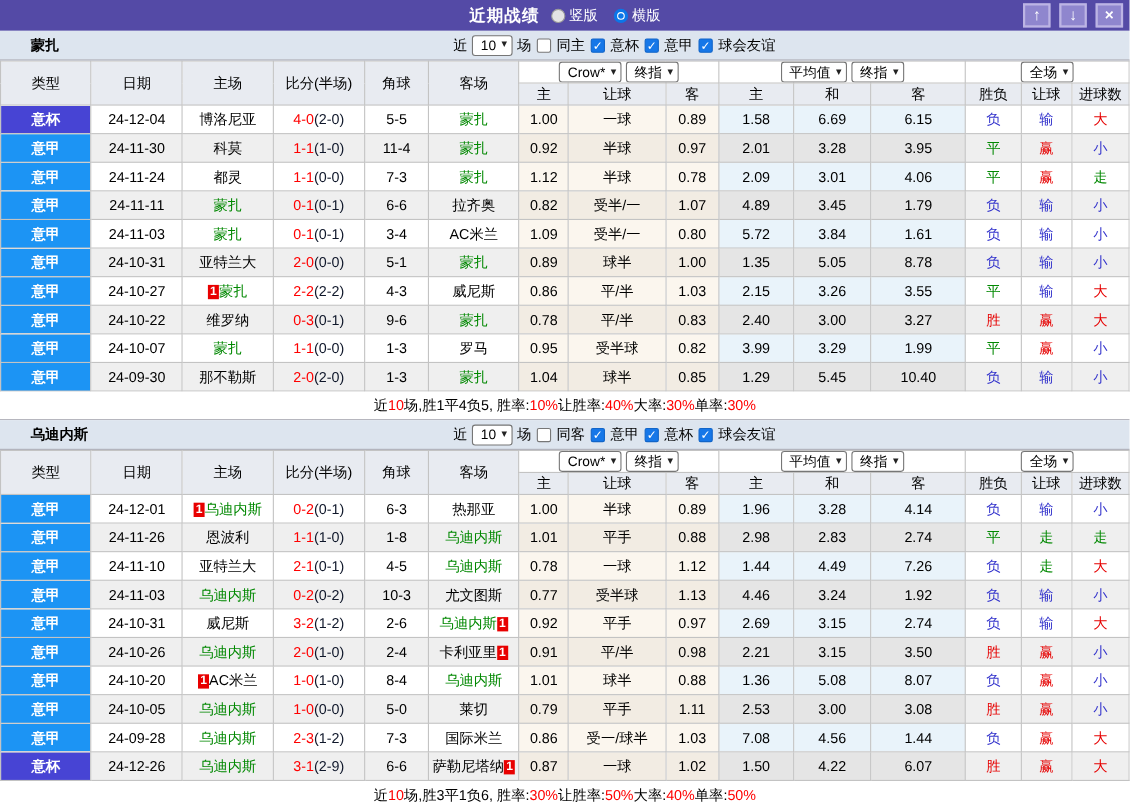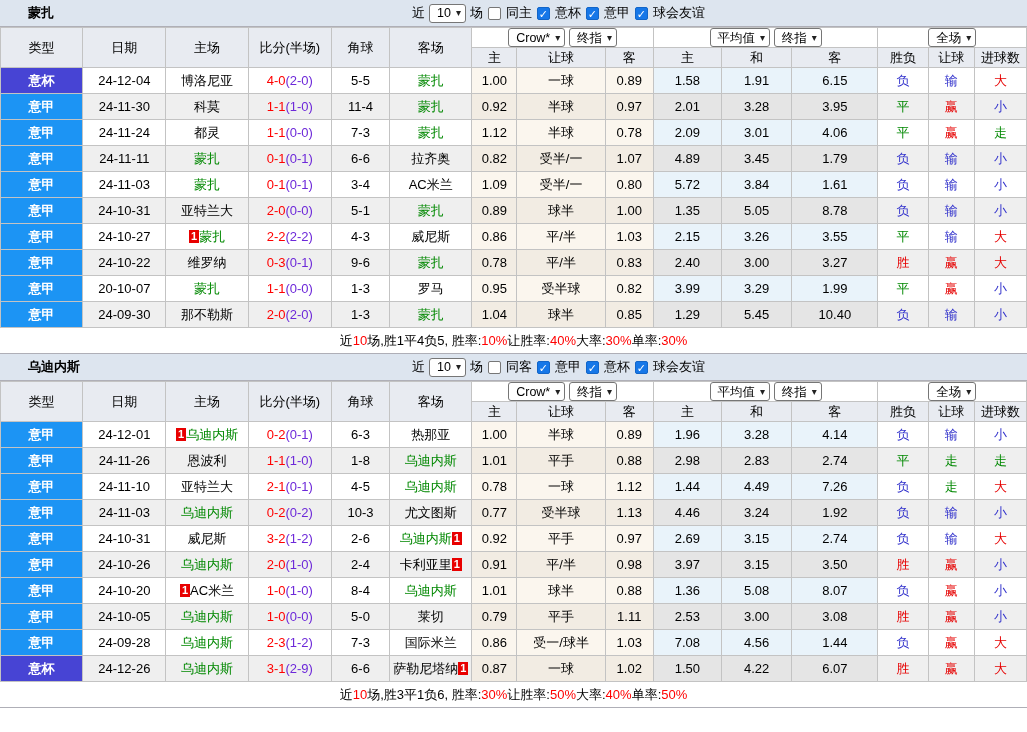--- a/index.html
+++ b/index.html
@@ -53,32 +53,50 @@
   tr.alt td.odds{background:#F2ECE3;}
   td.avg{background:var(--avg-bg);}
   tr.alt td.avg{background:#e5e5e5;}
   td.type{background:var(--league-blue);color:#fff;font-weight:bold;}
   td.type.cup{background:var(--cup-purple);}
   tr.alt td.type{background:var(--league-blue);}
   tr.alt td.type.cup{background:var(--cup-purple);}
   .team{color:#000;}
   .team.focus{color:var(--team-green);}
   .score{color:var(--score-red);}
-  .half{color:#6d28d9;}
+  .half{color:#0f172a;}
   .badge{display:inline-block;background:#E80000;color:#fff;font-size:11px;font-weight:bold;line-height:13px;padding:0 2px;vertical-align:1px;}
 
   
   .summary{height:26px;border-bottom:1px solid #AFAFB7;display:flex;align-items:center;justify-content:center;font-size:13px;background:#fff;color:#000;}
   .summary .red{color:#FF0000;}
 </style>
 </head>
 <body>
 
 <div class="app">
 
+  <div class="titlebar">
+    <span class="title">近期战绩</span>
+    <span class="radio-group">
+        <span class="radio-item">
+          <span class="radio"></span>
+          <span>竖版</span>
+        </span>
+        <span class="radio-item">
+          <span class="radio checked"></span>
+          <span>横版</span>
+        </span>
+      </span>
+    <span class="win-buttons">
+        <span class="win-btn"><span>↑</span></span>
+        <span class="win-btn"><span>↓</span></span>
+        <span class="win-btn"><span>×</span></span>
+      </span>
+  </div>
 
   <div class="filter-row">
     <span class="team-label">蒙扎</span>
     <span class="filter-controls">
         <span>近</span>
         <span class="sel">
           <span>10</span>
           <span class="arr">▾</span>
         </span>
         <span>场</span>
@@ -163,21 +181,21 @@
           <td class="type cup">意杯</td>
           <td>24-12-04</td>
           <td><span class="team">博洛尼亚</span></td>
           <td><span class="score">4-0</span><span class="half">(2-0)</span></td>
           <td>5-5</td>
           <td><span class="team focus">蒙扎</span></td>
           <td class="odds">1.00</td>
           <td class="odds">一球</td>
           <td class="odds">0.89</td>
           <td class="avg">1.58</td>
-          <td class="avg">1.91</td>
+          <td class="avg">6.69</td>
           <td class="avg">6.15</td>
           <td style="color: rgb(51, 51, 204);">负</td>
           <td style="color: rgb(51, 51, 204);">输</td>
           <td style="color: rgb(230, 0, 0);">大</td>
         </tr>
         <tr class="alt">
           <td class="type">意甲</td>
           <td>24-11-30</td>
           <td><span class="team">科莫</span></td>
           <td><span class="score">1-1</span><span class="half">(1-0)</span></td>
@@ -290,21 +308,21 @@
           <td class="odds">0.83</td>
           <td class="avg">2.40</td>
           <td class="avg">3.00</td>
           <td class="avg">3.27</td>
           <td style="color: rgb(230, 0, 0);">胜</td>
           <td style="color: rgb(230, 0, 0);">赢</td>
           <td style="color: rgb(230, 0, 0);">大</td>
         </tr>
         <tr>
           <td class="type">意甲</td>
-          <td>20-10-07</td>
+          <td>24-10-07</td>
           <td><span class="team focus">蒙扎</span></td>
           <td><span class="score">1-1</span><span class="half">(0-0)</span></td>
           <td>1-3</td>
           <td><span class="team">罗马</span></td>
           <td class="odds">0.95</td>
           <td class="odds">受半球</td>
           <td class="odds">0.82</td>
           <td class="avg">3.99</td>
           <td class="avg">3.29</td>
           <td class="avg">1.99</td>
@@ -518,21 +536,21 @@
         <tr class="alt">
           <td class="type">意甲</td>
           <td>24-10-26</td>
           <td><span class="team focus">乌迪内斯</span></td>
           <td><span class="score">2-0</span><span class="half">(1-0)</span></td>
           <td>2-4</td>
           <td><span class="team">卡利亚里</span><span class="badge">1</span></td>
           <td class="odds">0.91</td>
           <td class="odds">平/半</td>
           <td class="odds">0.98</td>
-          <td class="avg">3.97</td>
+          <td class="avg">2.21</td>
           <td class="avg">3.15</td>
           <td class="avg">3.50</td>
           <td style="color: rgb(230, 0, 0);">胜</td>
           <td style="color: rgb(230, 0, 0);">赢</td>
           <td style="color: rgb(51, 51, 204);">小</td>
         </tr>
         <tr>
           <td class="type">意甲</td>
           <td>24-10-20</td>
           <td><span class="badge">1</span><span class="team">AC米兰</span></td>

